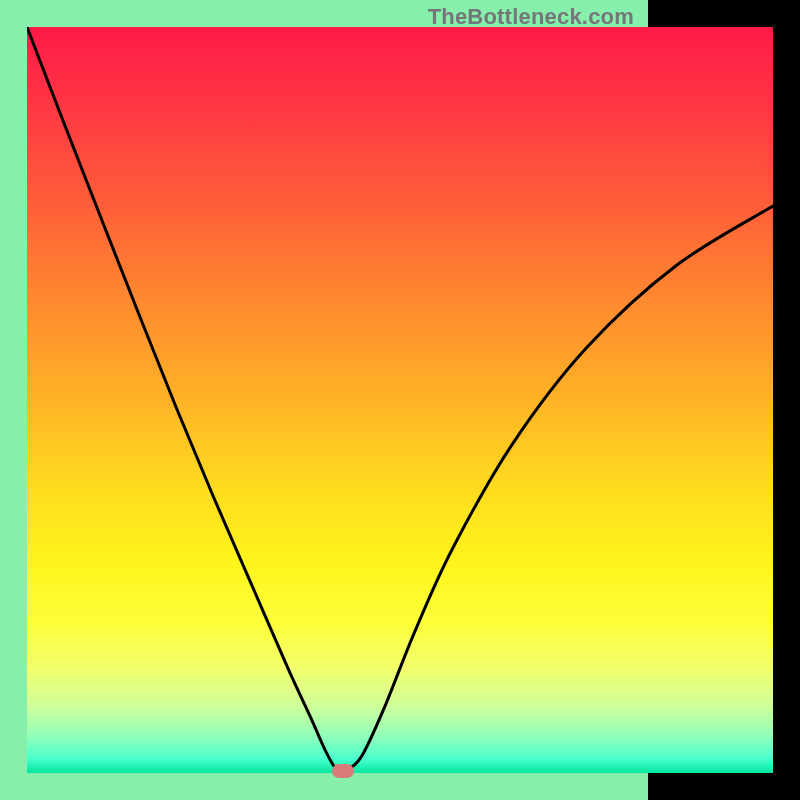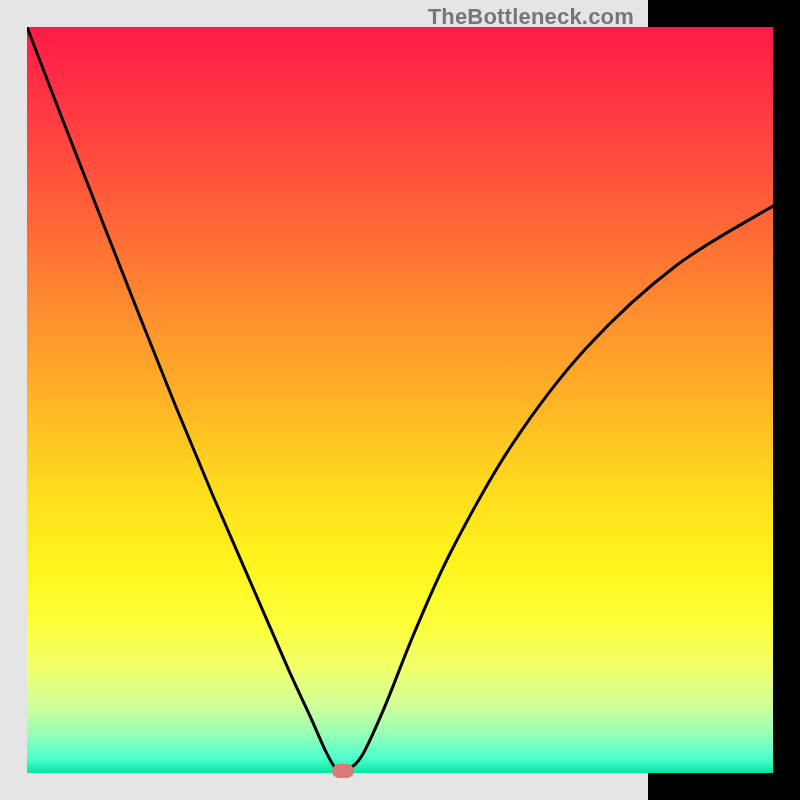--- a/index.html
+++ b/index.html
@@ -1,20 +1,20 @@
 <!DOCTYPE html>
 <html><head>
 <meta charset="utf-8">
 <style>
   * { margin: 0; padding: 0; box-sizing: border-box; }
   html, body { width: 800px; height: 800px; overflow: hidden; background: #000; }
   .frame {
     width: 648px;
     height: 800px;
-    background: #e5e5e5;
+    background: #86efac;
     position: relative;
   }
   .plot-area {
     position: absolute;
     left: 27px;
     top: 27px;
     width: 746px;
     height: 746px;
     background: linear-gradient(to bottom,
       #ff1a49 0%,

